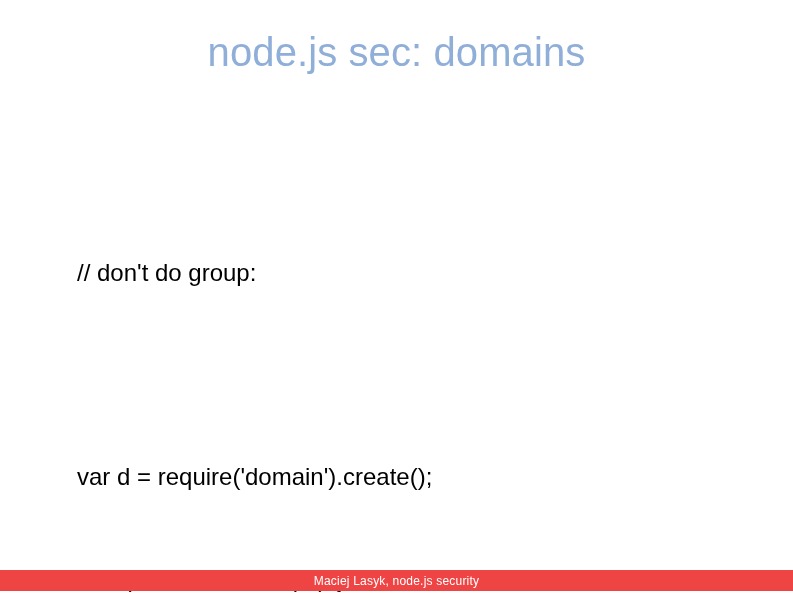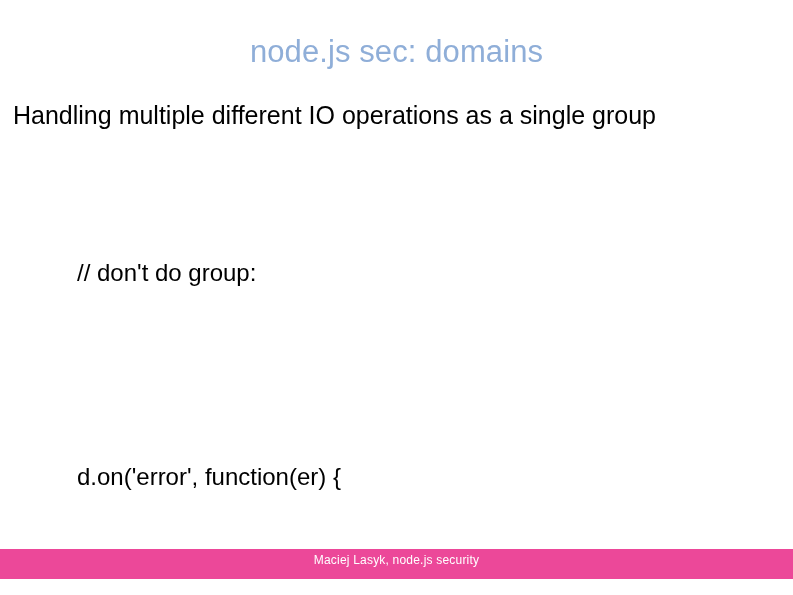--- a/index.html
+++ b/index.html
@@ -25,21 +25,21 @@
   }
 
   
   .slide-title {
     position: absolute;
     left: 0;
     right: 0;
     top: 33px;
     text-align: center;
     color: #8faed8;
-    font-size: 31px;
+    font-size: 40px;
     font-weight: 400;
     line-height: 38px;
     letter-spacing: 0.1px;
     white-space: nowrap;
   }
 
   
   .slide-subtitle {
     position: absolute;
     left: 13px;
@@ -70,23 +70,23 @@
   }
   .code-line.blank {
     height: 34px;
   }
 
   
   .footer-bar {
     position: absolute;
     left: 0;
     right: 0;
-    bottom: 16px;
-    height: 30px;
-    background: #ec4899;
+    bottom: 4px;
+    height: 21px;
+    background: #ef4444;
   }
   .footer-text {
     position: absolute;
     left: 0;
     right: 0;
     top: 0;
     height: 23px;
     line-height: 23px;
     text-align: center;
     color: #ffffff;
@@ -96,25 +96,25 @@
     white-space: nowrap;
   }
 </style>
 </head>
 <body>
 
 <div class="slide">
 
   <div class="slide-title">node.js sec: domains</div>
 
-  <div class="slide-subtitle">Handling multiple different IO operations as a single group</div>
 
   <div class="code-block">
     <span class="code-line">// don't do group:</span>
     <span class="code-line blank"></span>
+    <span class="code-line">var d = require('domain').create();</span>
     <span class="code-line">d.on('error', function(er) {</span>
     
     
     
     
     
     
     
   </div>
 

